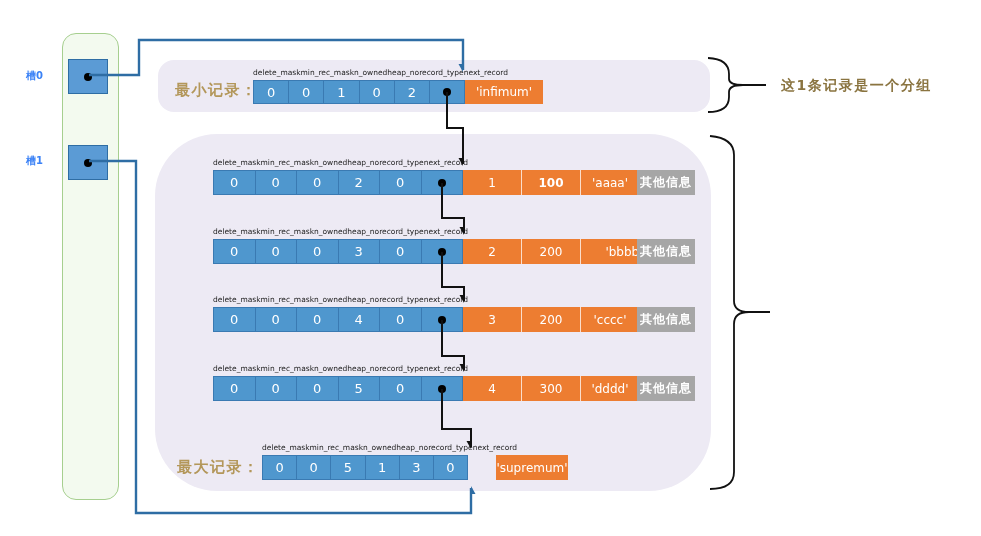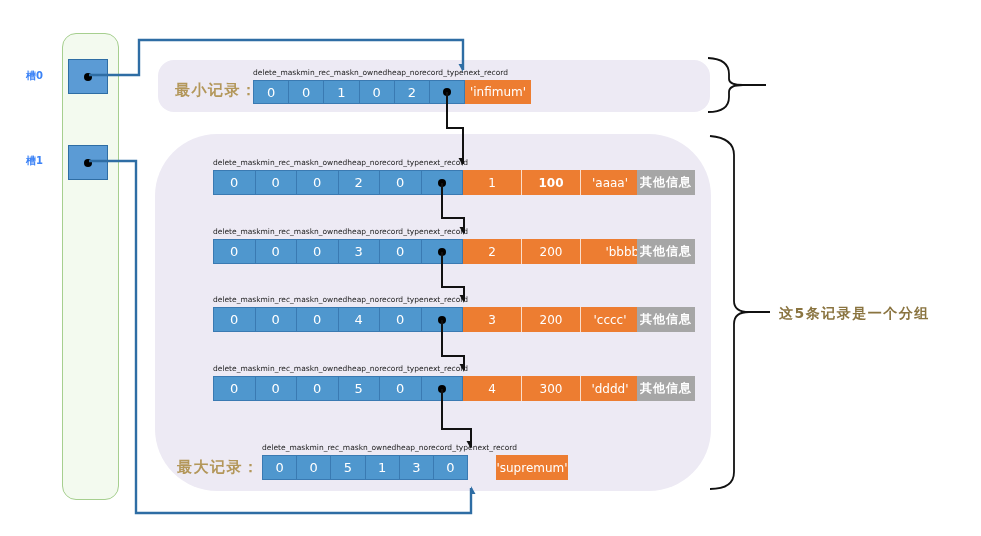--- a/index.html
+++ b/index.html
@@ -75,21 +75,21 @@
         <div class="cell-blue">0</div>
         <div class="cell-blue">0</div>
         <div class="cell-blue">1</div>
         <div class="cell-blue">0</div>
         <div class="cell-blue">2</div>
         <div class="cell-blue">
           <div class="ptr-dot"></div>
         </div>
       </div>
       <div class="orange-strip" style="left: 465px; top: 80px; height: 24px;">
-        <div class="cell-orange" style="width: 66px;">'infimum'</div>
+        <div class="cell-orange" style="width: 78px;">'infimum'</div>
       </div>
       <div class="hdr-strip" style="left: 213px; top: 157px; width: 250px;">
         <span>delete_mask</span>
         <span>min_rec_mask</span>
         <span>n_owned</span>
         <span>heap_no</span>
         <span>record_type</span>
         <span>next_record</span>
       </div>
       <div class="blue-strip" style="left: 213px; top: 170px; width: 250px; height: 25px;">
@@ -217,15 +217,15 @@
     <path d="M 447 92 V 128 H 463 V 164" fill="none" stroke="#111" stroke-width="2" marker-end="url(#arrow-blk)"></path>
     <path d="M 442 183 V 218 H 464 V 233" fill="none" stroke="#111" stroke-width="2" marker-end="url(#arrow-blk)"></path>
     <path d="M 442 252 V 287 H 464 V 301" fill="none" stroke="#111" stroke-width="2" marker-end="url(#arrow-blk)"></path>
     <path d="M 442 320 V 356 H 464 V 370" fill="none" stroke="#111" stroke-width="2" marker-end="url(#arrow-blk)"></path>
     <path d="M 442 389 V 429 H 471 V 447" fill="none" stroke="#111" stroke-width="2" marker-end="url(#arrow-blk)"></path>
 
     <path d="M 708 58 Q 729 59 729 74 L 729 79 Q 729 85 743 85 Q 729 85 729 92 L 729 97 Q 729 112 708 112 M 743 85 H 766" fill="none" stroke="#111" stroke-width="1.8"></path>
     <path d="M 710 136 Q 734 138 734 155 L 734 301 Q 734 312 749 312 Q 734 312 734 324 L 734 472 Q 734 489 710 489 M 749 312 H 770" fill="none" stroke="#111" stroke-width="1.8"></path>
   </svg>
 
-  <div class="annotation" style="left:779px;top:305px">这5条记录是一个分组</div>
+  <div class="annotation" style="left:781px;top:77px">这1条记录是一个分组</div>
 
 </div>
 
 </body></html>

